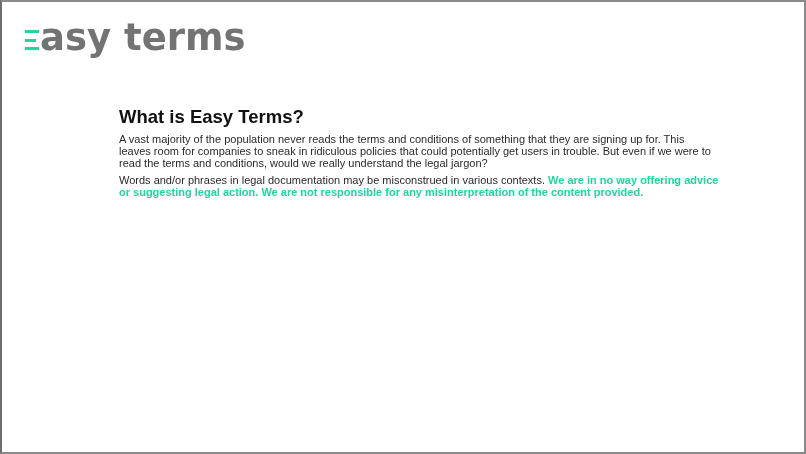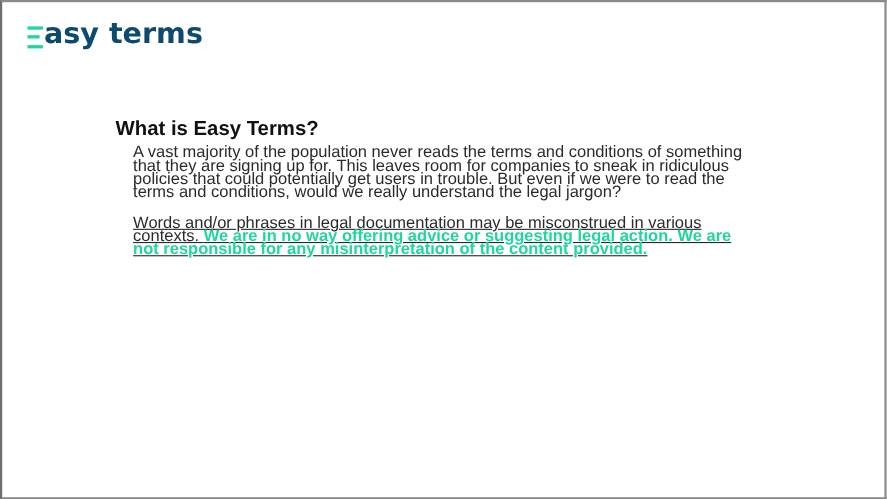--- a/index.html
+++ b/index.html
@@ -10,45 +10,45 @@
     border-left: 2px solid #6e6e6e;
     border-right: 2px solid #8a8a8a;
     border-bottom: 2px solid #8a8a8a;
     position: relative; overflow: hidden;
     font-family: "Liberation Sans", sans-serif;
     color: #222;
   }
   .logo {
     position: absolute; left: 23px; top: 14px;
     display: flex; align-items: center;
-    color: #0c4a6e; font-family: "DejaVu Sans", sans-serif;
-    font-size: 26px; font-weight: bold; letter-spacing: 0px;
+    color: #737373; font-family: "DejaVu Sans", sans-serif;
+    font-size: 37px; font-weight: bold; letter-spacing: 0px;
   }
   .logo-e {
     width: 14px; height: 20px; margin-right: 1px; margin-top: 5px;
     display: flex; flex-direction: column; justify-content: space-between;
   }
   .logo-e span { display: block; height: 3px; background: #1fd69e; }
   .logo-e span:nth-child(1) { width: 14px; }
   .logo-e span:nth-child(2) { width: 11px; }
   .logo-e span:nth-child(3) { width: 14px; }
   .content {
-    position: absolute; left: 103px; top: 104px; width: 600px;
+    position: absolute; left: 117px; top: 104px; width: 600px;
   }
   h2 {
     margin: 0; font-size: 18.5px; font-weight: bold; color: #111;
     font-family: "Liberation Sans", sans-serif; line-height: 22px;
   }
   p {
-    margin: 16px; font-size: 15px; line-height: 12px; color: #2a2a2a;
+    margin: 0; font-size: 11px; line-height: 12px; color: #2a2a2a;
   }
   .p1 { margin-top: 5px; }
   .p2 { margin-top: 12px; }
   .h2b { margin-top: 22px; }
-  .p3 { margin-top: 5px; text-decoration: underline; }
+  .p3 { margin-top: 5px; }
   .accent { color: #1fd69e; font-weight: bold; }
 </style>
 </head>
 <body>
 
 <div class="logo">
   <div class="logo-e">
     <span></span>
       <span></span>
       <span></span>

